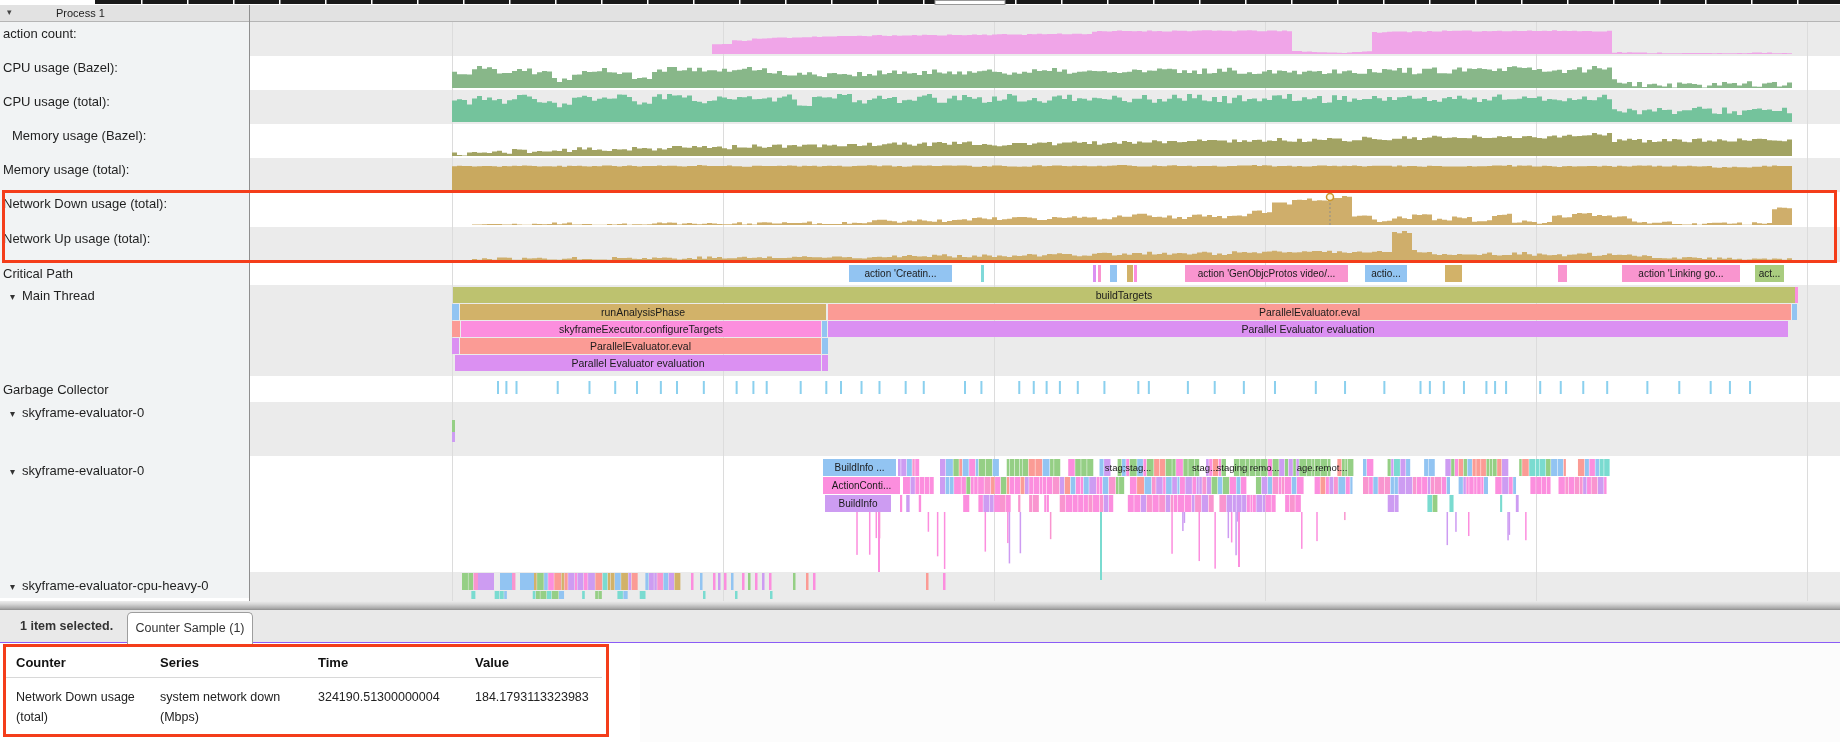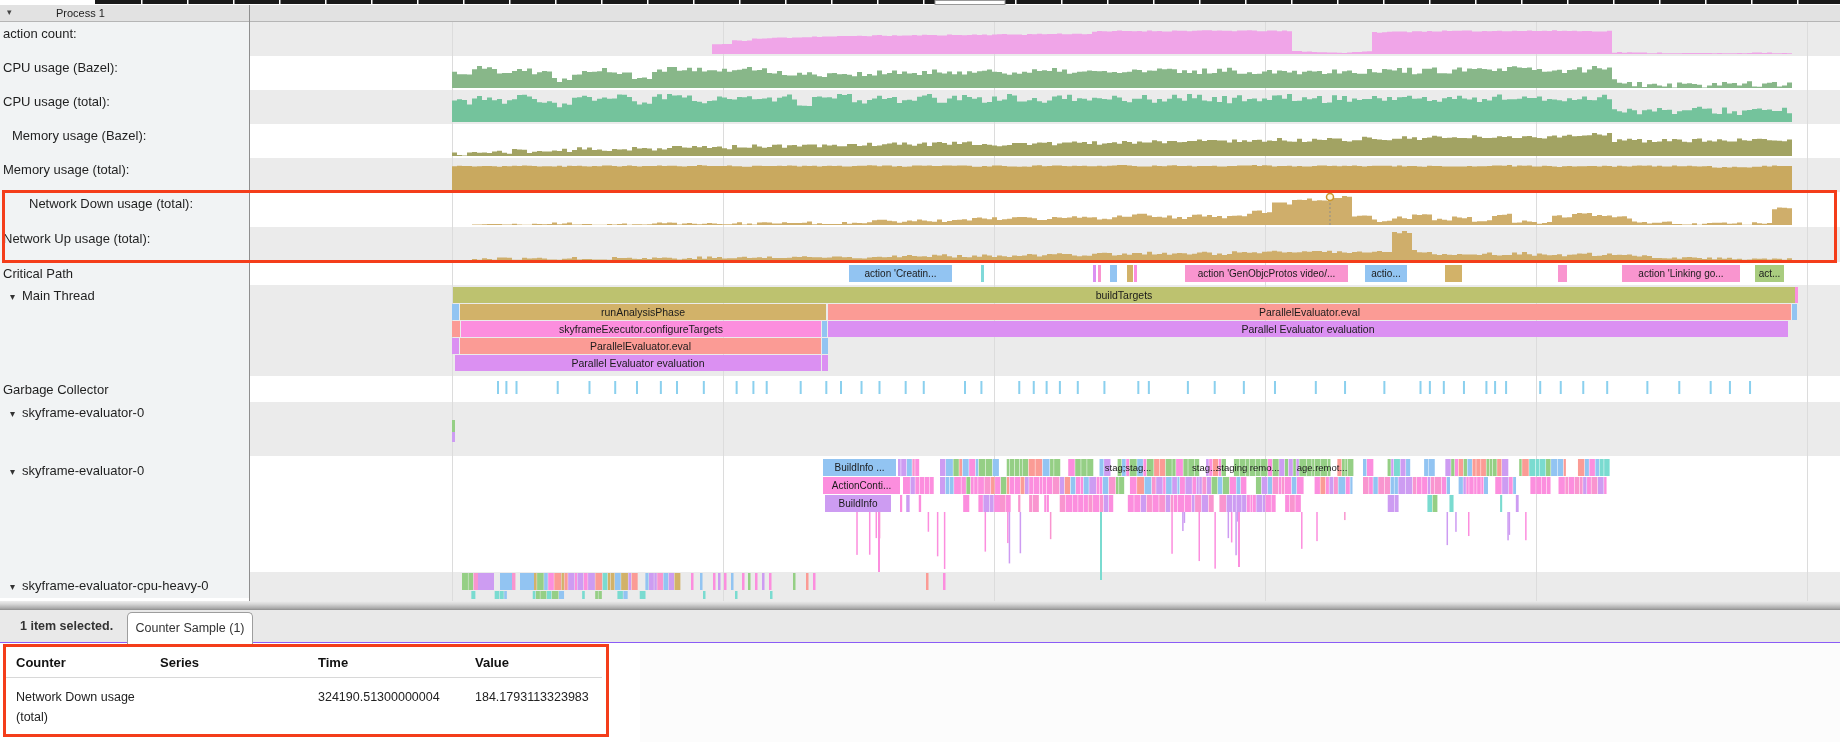--- a/index.html
+++ b/index.html
@@ -623,21 +623,21 @@
     <span class="arrow">▾</span>
     <span class="plabel">Process 1</span>
   </div>
 
   <div class="sidebar" id="sidebar">
       <div class="side-item" style="top: 4px; left: 3px;"><span>action count:</span></div>
       <div class="side-item" style="top: 38px; left: 3px;"><span>CPU usage (Bazel):</span></div>
       <div class="side-item" style="top: 72px; left: 3px;"><span>CPU usage (total):</span></div>
       <div class="side-item" style="top: 106px; left: 12px;"><span>Memory usage (Bazel):</span></div>
       <div class="side-item" style="top: 140px; left: 3px;"><span>Memory usage (total):</span></div>
-      <div class="side-item" style="top: 174px; left: 3px; padding-left: 26px;"><span>Network Down usage (total):</span></div>
+      <div class="side-item" style="top: 174px; left: 3px;"><span>Network Down usage (total):</span></div>
       <div class="side-item" style="top: 209px; left: 3px;"><span>Network Up usage (total):</span></div>
       <div class="side-item" style="top: 244px; left: 3px;"><span>Critical Path</span></div>
       <div class="side-item" style="top: 266px; left: 10px;"><span class="arrow">▾</span><span>Main Thread</span></div>
       <div class="side-item" style="top: 360px; left: 3px;"><span>Garbage Collector</span></div>
       <div class="side-item" style="top: 383px; left: 10px;"><span class="arrow">▾</span><span>skyframe-evaluator-0</span></div>
       <div class="side-item" style="top: 441px; left: 10px;"><span class="arrow">▾</span><span>skyframe-evaluator-0</span></div>
       <div class="side-item" style="top: 556px; left: 10px;"><span class="arrow">▾</span><span>skyframe-evaluator-cpu-heavy-0</span></div>
     </div>
   <div class="side-divider"></div>
 
@@ -648,20 +648,21 @@
       <span class="sel-text">1 item selected.</span>
       <div class="tab">Counter Sample (1)</div>
     </div>
     <div class="tbl">
       <span class="th c0">Counter</span>
       <span class="th c1">Series</span>
       <span class="th c2">Time</span>
       <span class="th c3">Value</span>
       <div class="th-line"></div>
       <div class="td c0">Network Down usage (total)</div>
+      <div class="td c1">system network down (Mbps)</div>
       <div class="td c2">324190.51300000004</div>
       <div class="td c3">184.1793113323983</div>
     </div>
   </div>
 
   <div id="hbox0" class="redbox" style="left: 2px; top: 190px; width: 1835px; height: 73px;"></div>
   <div id="hbox1" class="redbox" style="left: 3px; top: 644px; width: 606px; height: 93px;"></div>
 </div>
 
 </body></html>

